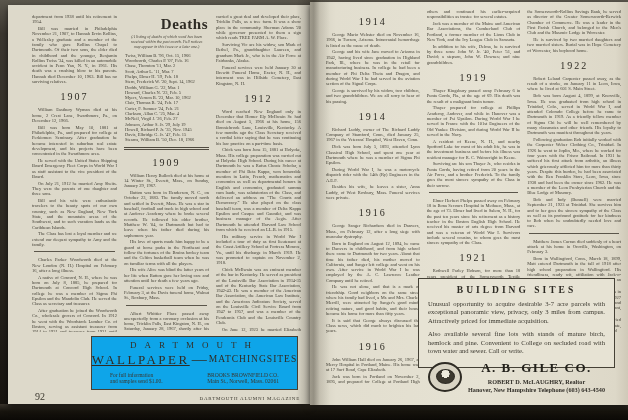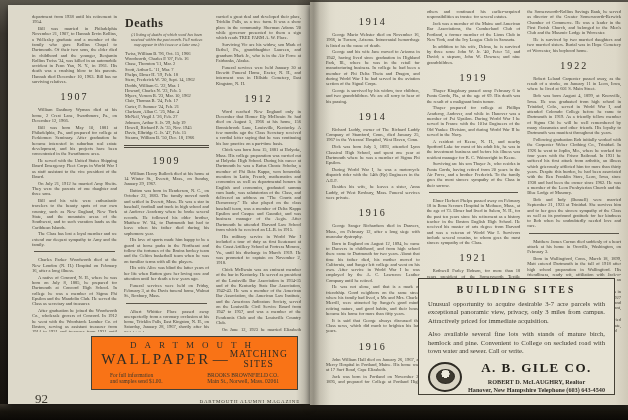--- a/index.html
+++ b/index.html
@@ -22,53 +22,53 @@
   .page-left  .text-area{left:24px;right:9px;top:9px;height:318px;}
   .page-right .text-area{left:16px;right:7px;top:7px;height:377px;}
   .col{flex:1 1 0;overflow:hidden;min-width:0;}
   .obit-p{font-size:4.5px;line-height:5.3px;text-align:justify;color:#413e34;
         margin:0 0 1.5px;text-indent:6px;word-spacing:.2px;}
   .obit-p.noindent{text-indent:0;}
   .year-heading{font-size:10px;line-height:10px;text-align:center;letter-spacing:2px;
         color:#2e2b24;margin:8px 0 5px;}
   .obit-rule{height:1px;background:#5b564b;margin:4px 2px 5px;}
   .deaths-box{padding:1px 1px 4px;border-bottom:3px double #504b40;margin-bottom:2px;}
-  .deaths-title{font-size:12px;font-weight:bold;text-align:left;letter-spacing:.5px;color:#2e2b24;margin:1px 0 2px;}
+  .deaths-title{font-size:15px;font-weight:bold;text-align:right;letter-spacing:.5px;color:#2e2b24;margin:1px 0 2px;}
   .deaths-note{font-size:4.1px;line-height:4.9px;font-style:italic;text-align:center;color:#4a463b;margin:0 3px 3px;}
   .death-entry{font-size:4.5px;line-height:5.3px;color:#413e34;white-space:nowrap;overflow:hidden;}
   
   .wallpaper-ad{position:absolute;left:46px;right:12px;top:331px;height:54px;
-        border:1.5px solid #454136;background:#f97316;box-sizing:border-box;padding:3px 10px 2px;margin-left:37px;}
+        border:1.5px solid #454136;background:#0ea5e9;box-sizing:border-box;padding:3px 10px 2px;margin-left:37px;}
   .wp-brand{text-align:center;font-size:9px;letter-spacing:8px;color:#34312a;}
   .wp-main{display:flex;justify-content:center;align-items:center;margin-top:0px;color:#2f2c25;}
-  .wp-product{font-size:15px;letter-spacing:2.5px;line-height:19px;}
+  .wp-product{font-size:13px;letter-spacing:2.5px;line-height:19px;text-decoration:underline;}
   .wp-dash{font-size:15px;margin:0 2px;}
-  .wp-matching{display:flex;flex-direction:column;align-items:center;font-size:9.5px;line-height:9.5px;letter-spacing:1px;}
+  .wp-matching{display:flex;flex-direction:row;align-items:center;font-size:9.5px;line-height:9.5px;letter-spacing:1px;}
   .wp-bottom{display:flex;justify-content:space-between;margin-top:2.5px;padding:0 8px;color:#3b3830;}
   .wp-info div{font-size:5.4px;line-height:6.6px;}
   .wp-co div{font-size:5.6px;line-height:6.6px;}
   
-  .building-ad{position:absolute;left:108px;right:13px;top:276px;height:117px;
+  .building-ad{position:absolute;left:108px;right:13px;top:276px;height:90px;
         border:1.5px solid #454136;background:#e7e3d4;box-sizing:border-box;padding:6px 9px 4px;}
   .bs-title{text-align:center;font-weight:bold;font-size:9.5px;letter-spacing:3px;color:#2e2b24;margin-bottom:5px;}
   .bs-p{font-size:6.6px;line-height:8.4px;text-align:justify;color:#3b382f;margin:0 0 5px;}
   .bs-row{display:flex;align-items:center;gap:6px;margin-top:1px;}
   .bs-logo{width:30px;height:26px;border:2px solid #2e2b24;border-radius:50%;flex:0 0 auto;
         display:flex;align-items:center;justify-content:center;background:#d9d4c4;}
   .bs-logo-inner{width:17px;height:13px;border-radius:50%;border:1px solid #2e2b24;
         background:radial-gradient(circle at 50% 30%,#eeeadd 0 32%,#3c382f 33% 100%);}
   .bs-co{flex:1;}
   .bs-name{text-align:center;font-weight:bold;font-size:13px;letter-spacing:1.5px;color:#24221c;}
   .bs-realtor{text-align:center;font-weight:bold;font-size:6.2px;color:#33302a;margin-top:1.5px;}
   .bs-contact{display:flex;justify-content:space-between;font-weight:bold;font-size:6.2px;color:#33302a;margin-top:1.5px;}
   
   .footer{position:absolute;display:flex;justify-content:space-between;align-items:baseline;color:#3b382f;}
   .page-left  .footer{left:7px;right:10px;top:386px;}
   .page-right .footer{left:13px;right:22px;top:388px;margin-top:36px;}
-  .pg-num{font-size:13px;padding-left:20px;}
+  .pg-num{font-size:10px;padding-left:20px;}
   .mag-title{font-size:5px;letter-spacing:.8px;font-variant:small-caps;}
   .issue{font-size:5.5px;font-variant:small-caps;letter-spacing:.4px;}
 </style>
 </head>
 <body>
 
 <div class="scan">
   <div class="bottom-strip"></div>
 
   <div class="page page-left">

